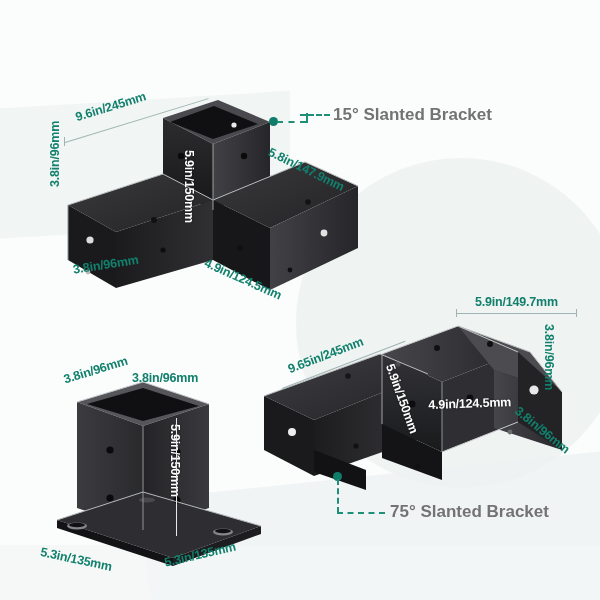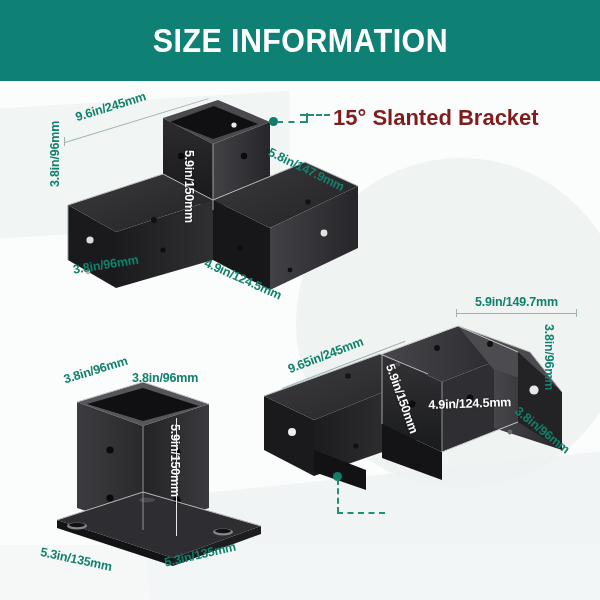--- a/index.html
+++ b/index.html
@@ -42,21 +42,21 @@
   
   .dim{
     position:absolute;color:#11806c;font-size:12.5px;font-weight:bold;
     white-space:nowrap;letter-spacing:-.2px;
   }
   .dim-white{
     position:absolute;color:#ffffff;font-size:12.5px;font-weight:bold;
     white-space:nowrap;letter-spacing:-.2px;text-shadow:0 0 2px rgba(0,0,0,.55);
   }
   .callout{
-    position:absolute;color:#7f1d1d;font-size:22px;font-weight:bold;white-space:nowrap;
+    position:absolute;color:#737373;font-size:17px;font-weight:bold;white-space:nowrap;
   }
   .leader{position:absolute;background:#9fb4b2;}
   .dash-h{
     position:absolute;height:0;border-top:2px dashed #1f8f78;
   }
   .dash-v{
     position:absolute;width:0;border-left:2px dashed #1f8f78;
   }
   .anchor-dot{
     position:absolute;width:9px;height:9px;border-radius:50%;background:#0f7d6a;
@@ -72,23 +72,20 @@
   #post-base{left:55px;top:380px;width:210px;height:185px;}
 
   
   #bracket75{left:262px;top:300px;width:320px;height:185px;}
 </style>
 </head>
 <body>
 
 <div class="canvas">
 
-  <div class="header">
-    <div class="header-title">SIZE INFORMATION</div>
-  </div>
 
   <div class="bg-band"></div>
   <div class="bg-circle"></div>
   <div class="bg-sweep"></div>
   <div class="bg-floor"></div>
 
   <div class="part" id="top-bracket">
     <svg width="330" height="200" viewBox="0 0 330 200">
       <defs>
         <linearGradient id="g1" x1="0" y1="0" x2="1" y2="1">
@@ -284,14 +281,15 @@
 
   <div class="dim" style="left:521px;top:404px;transform:rotate(39deg);transform-origin:left top;">3.8in/96mm</div>
 
   <div class="dim-white" style="left:396px;top:362px;transform:rotate(70deg);transform-origin:left top;">5.9in/150mm</div>
 
   <div class="dim-white" style="left:428px;top:398px;transform:rotate(-2deg);transform-origin:left top;">4.9in/124.5mm</div>
 
   <div class="anchor-dot" style="left:333px;top:472px;"></div>
   <div class="dash-v" style="left:337px;top:479px;height:34px;"></div>
   <div class="dash-h" style="left:337px;top:512px;width:48px;"></div>
+  <div class="callout" style="left:390px;top:502px;">75° Slanted Bracket</div>
 
 </div>
 
 </body></html>

